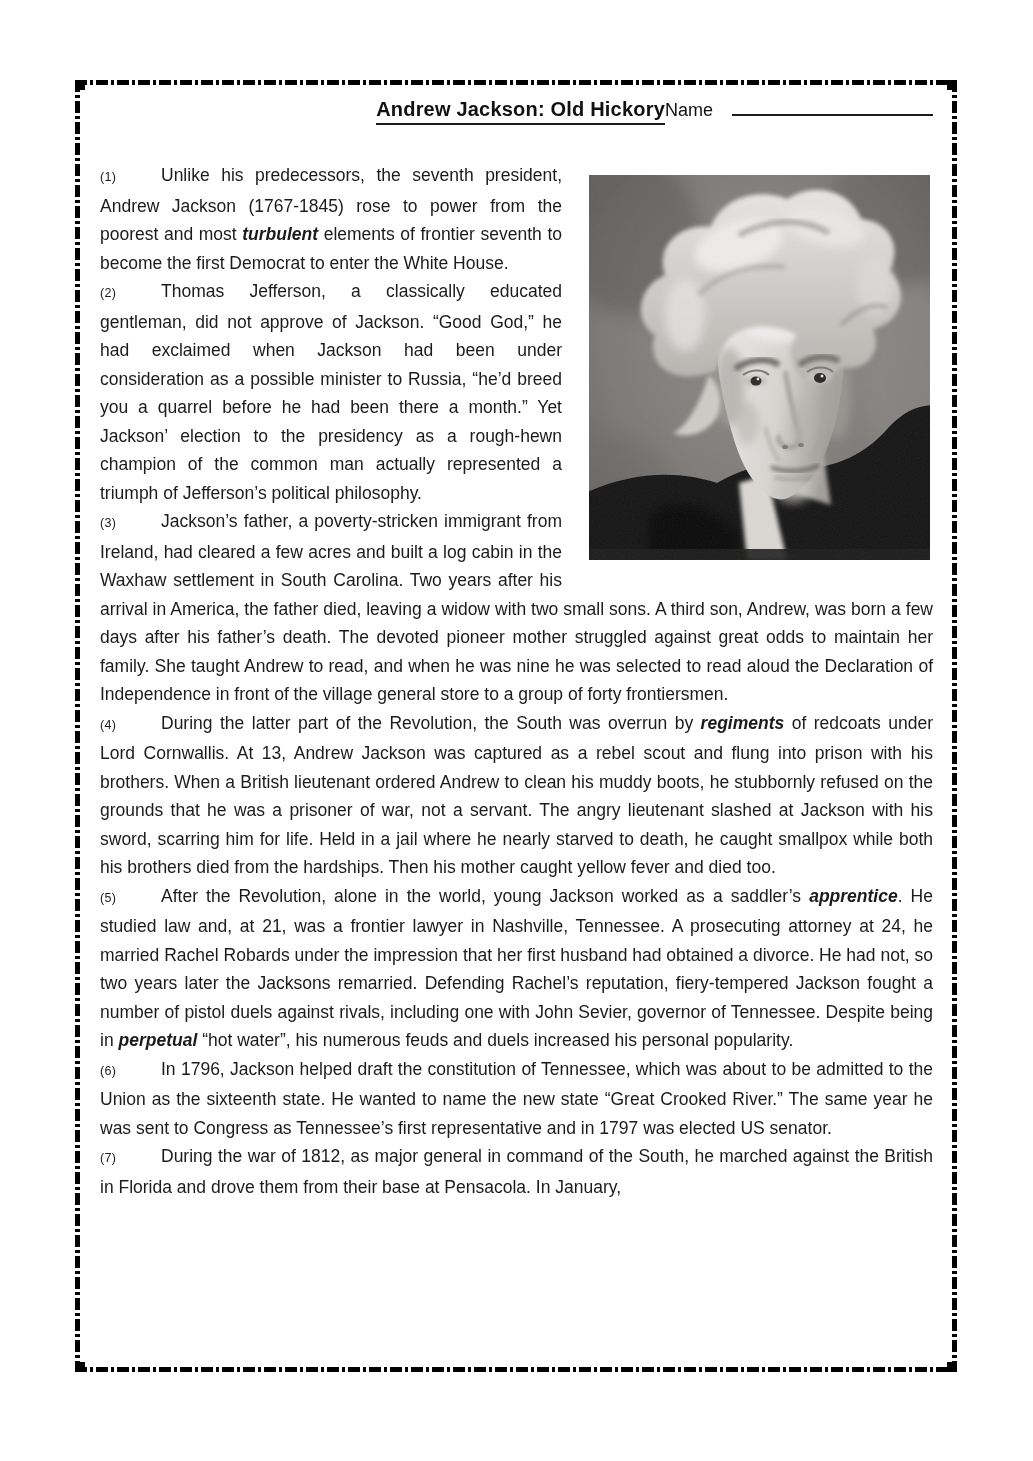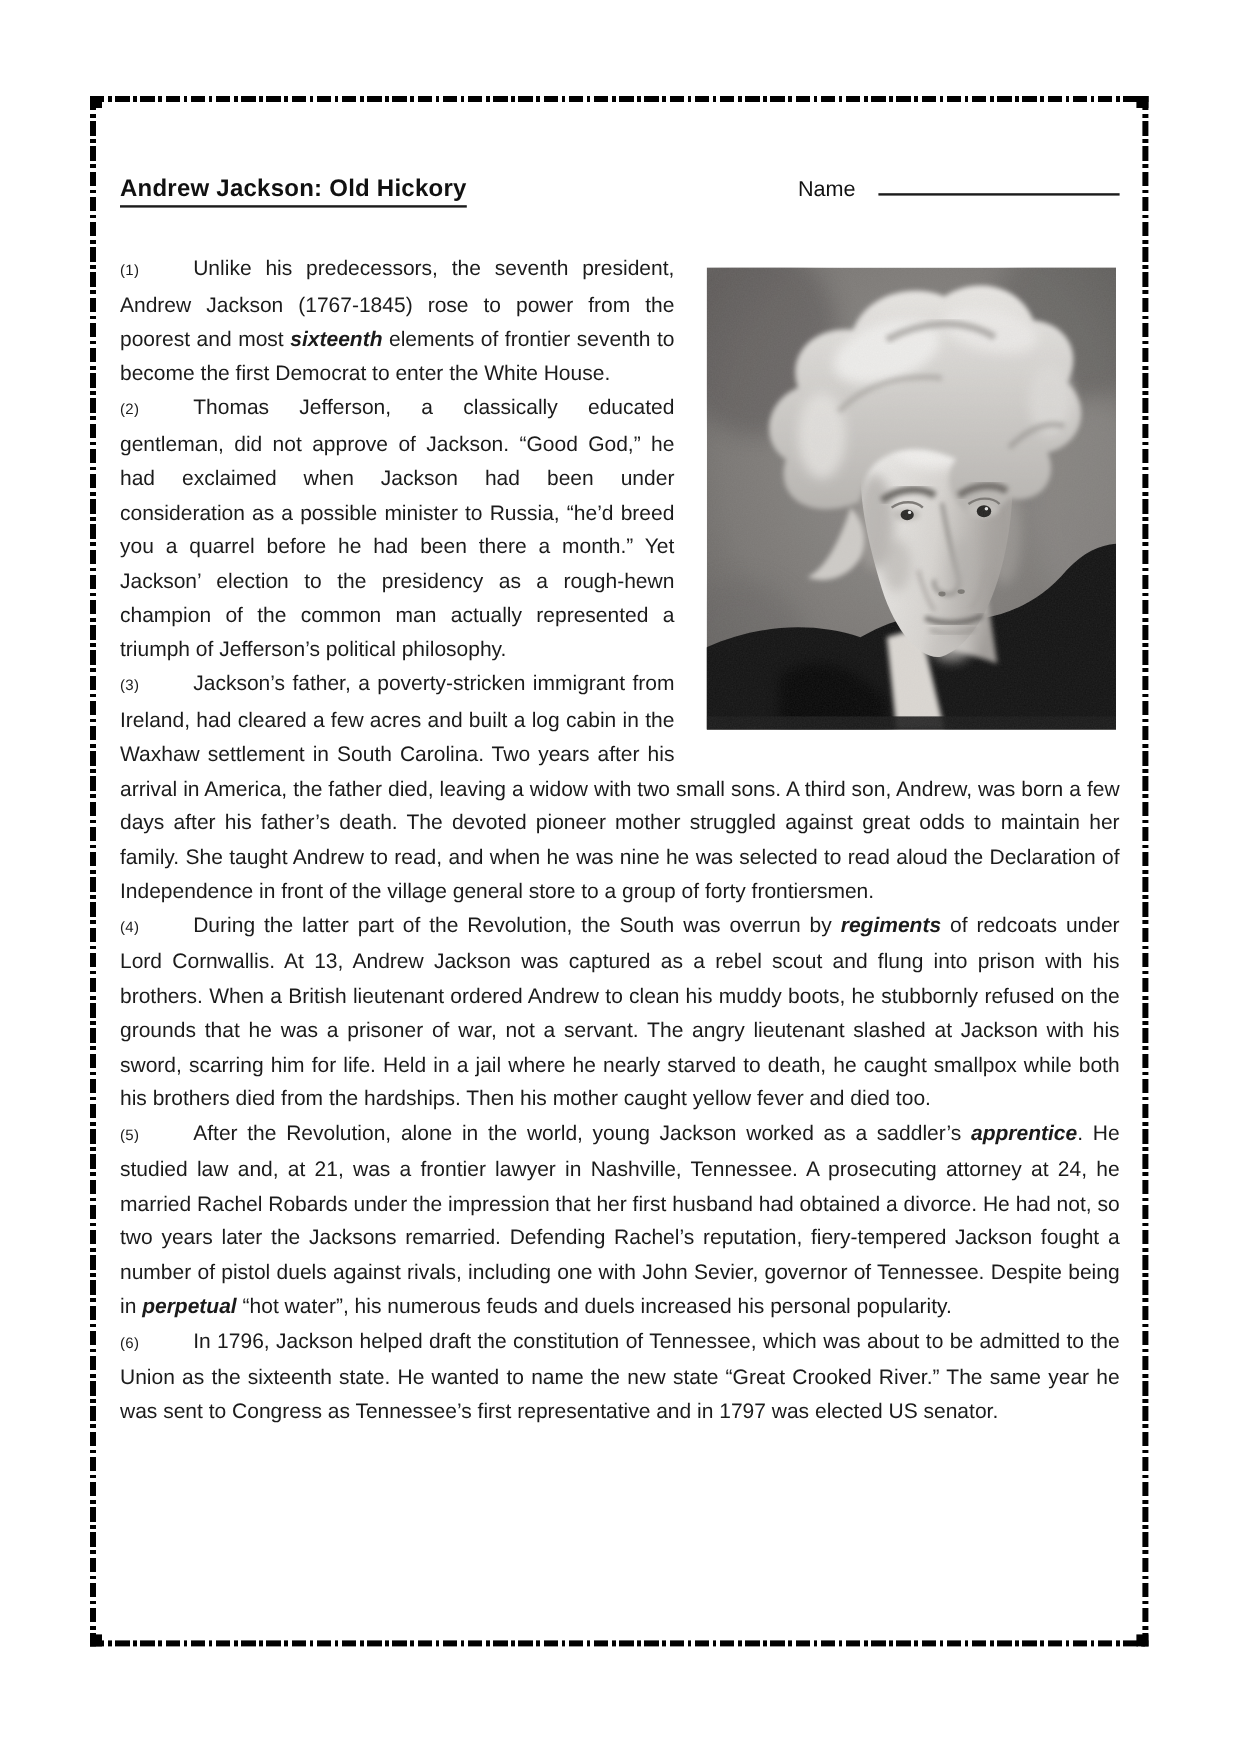--- a/index.html
+++ b/index.html
@@ -15,21 +15,21 @@
   .edge.top{top:0;} .edge.bottom{bottom:0;}
   .edge.v{width:5px;top:0;bottom:0;
     background-image:repeating-linear-gradient(180deg,#000 0 12px,transparent 12px 15px,#000 15px 18px,transparent 18px 21px);}
   .edge.left{left:0;} .edge.right{right:0;}
   
   .corner{position:absolute;width:10px;height:10px;background:#000;}
   .corner.tl{left:0;top:0;} .corner.tr{right:0;top:0;}
   .corner.bl{left:0;bottom:0;} .corner.br{right:0;bottom:0;}
 
   .content{position:absolute;left:100px;top:98px;width:833px;}
-  .header{display:flex;justify-content:space-between;align-items:baseline;margin-top:48px;}
+  .header{display:flex;justify-content:flex-end;align-items:baseline;}
   .title{
     font-size:20px;font-weight:bold;margin:0;color:#111;
     border-bottom:2px solid #1c1c1c;padding-bottom:2px;letter-spacing:0.2px;
     display:inline-block;
   }
   .namefield{display:flex;align-items:baseline;gap:19px;font-size:18px;color:#111;}
   .nameline{display:inline-block;width:201px;border-bottom:2px solid #1c1c1c;height:14px;}
 
   .passage{margin-top:36px;font-size:17.5px;line-height:28.5px;text-align:justify;color:#1b1b1b;}
   .para{margin:0;padding:0;}
@@ -151,21 +151,22 @@
         <path d="M182,292 C196,298 218,297 230,290" stroke="#5f5c59" stroke-width="3.5" fill="none" filter="url(#b2)"></path>
         <path d="M186,302 C198,306 214,306 224,301" stroke="#8f8b87" stroke-width="2.5" fill="none" opacity="0.8" filter="url(#b2)"></path>
         <ellipse cx="204" cy="318" rx="16" ry="10" fill="#c9c6c2" opacity="0.7" filter="url(#b5)"></ellipse>
 
         <rect x="0" y="374" width="341" height="11" fill="#1c1c1c" opacity="0.9"></rect>
         <rect width="341" height="385" filter="url(#noisef)" opacity="0.22"></rect>
       </svg>
     </div>
 
     <div>
-        <p class="para"><span class="pnum">(1)</span><span>Unlike his predecessors, the seventh president, Andrew Jackson (1767-1845) rose to power from the poorest and most </span><span class="bi">sixteenth</span><span> elements of frontier seventh to become the first Democrat to enter the White House.</span></p>
+        <p class="para"><span class="pnum">(1)</span><span>Unlike his predecessors, the seventh president, Andrew Jackson (1767-1845) rose to power from the poorest and most </span><span class="bi">turbulent</span><span> elements of frontier seventh to become the first Democrat to enter the White House.</span></p>
         <p class="para"><span class="pnum">(2)</span><span>Thomas Jefferson, a classically educated gentleman, did not approve of Jackson. “Good God,” he had exclaimed when Jackson had been under consideration as a possible minister to Russia, “he’d breed you a quarrel before he had been there a month.” Yet Jackson’ election to the presidency as a rough-hewn champion of the common man actually represented a triumph of Jefferson’s political philosophy.</span></p>
         <p class="para"><span class="pnum">(3)</span><span>Jackson’s father, a poverty-stricken immigrant from Ireland, had cleared a few acres and built a log cabin in the Waxhaw settlement in South Carolina. Two years after his arrival in America, the father died, leaving a widow with two small sons. A third son, Andrew, was born a few days after his father’s death. The devoted pioneer mother struggled against great odds to maintain her family. She taught Andrew to read, and when he was nine he was selected to read aloud the Declaration of Independence in front of the village general store to a group of forty frontiersmen.</span></p>
         <p class="para"><span class="pnum">(4)</span><span>During the latter part of the Revolution, the South was overrun by </span><span class="bi">regiments</span><span> of redcoats under Lord Cornwallis. At 13, Andrew Jackson was captured as a rebel scout and flung into prison with his brothers. When a British lieutenant ordered Andrew to clean his muddy boots, he stubbornly refused on the grounds that he was a prisoner of war, not a servant. The angry lieutenant slashed at Jackson with his sword, scarring him for life. Held in a jail where he nearly starved to death, he caught smallpox while both his brothers died from the hardships. Then his mother caught yellow fever and died too.</span></p>
         <p class="para"><span class="pnum">(5)</span><span>After the Revolution, alone in the world, young Jackson worked as a saddler’s </span><span class="bi">apprentice</span><span>. He studied law and, at 21, was a frontier lawyer in Nashville, Tennessee. A prosecuting attorney at 24, he married Rachel Robards under the impression that her first husband had obtained a divorce. He had not, so two years later the Jacksons remarried. Defending Rachel’s reputation, fiery-tempered Jackson fought a number of pistol duels against rivals, including one with John Sevier, governor of Tennessee. Despite being in </span><span class="bi">perpetual</span><span> “hot water”, his numerous feuds and duels increased his personal popularity.</span></p>
         <p class="para"><span class="pnum">(6)</span><span>In 1796, Jackson helped draft the constitution of Tennessee, which was about to be admitted to the Union as the sixteenth state. He wanted to name the new state “Great Crooked River.” The same year he was sent to Congress as Tennessee’s first representative and in 1797 was elected US senator.</span></p>
+        <p class="para"><span class="pnum">(7)</span><span>During the war of 1812, as major general in command of the South, he marched against the British in Florida and drove them from their base at Pensacola. In January,</span></p>
       </div>
   </div>
 </div>
 
 </body></html>

